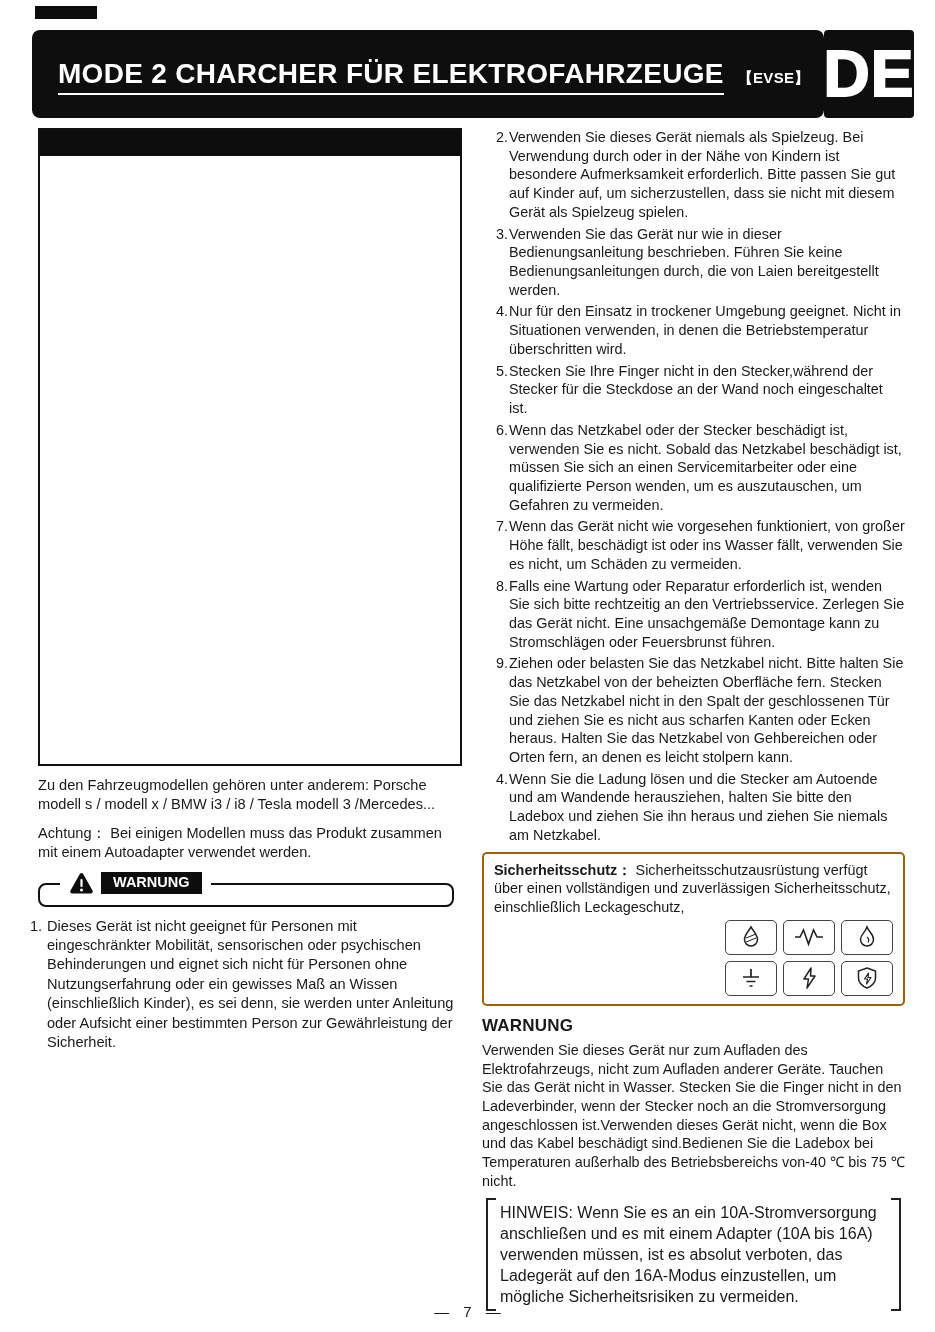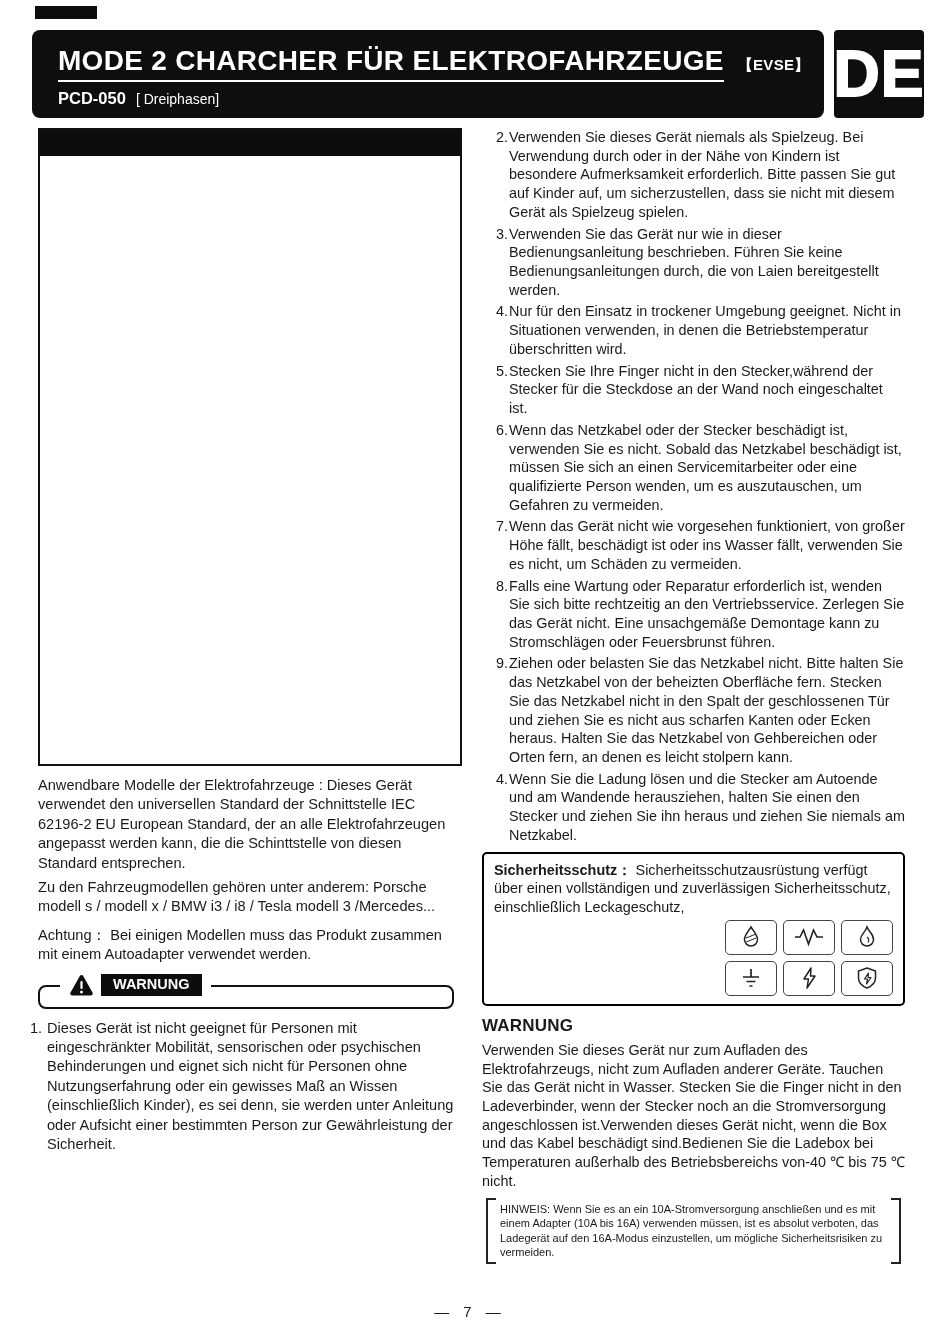--- a/index.html
+++ b/index.html
@@ -5,21 +5,21 @@
   * { box-sizing: border-box; }
   html,body { margin:0; padding:0; background:#e8e8e8; }
   .page {
     position:relative; width:935px; height:1332px; margin:0 auto;
     background:#ffffff; color:#1a1a1a; overflow:hidden;
     font-family:"Liberation Sans", sans-serif;
   }
   .scan-artifact { position:absolute; left:35px; top:6px; width:62px; height:13px; background:#0d0d0d; }
 
   
-  .header-row { display:flex; align-items:stretch; gap:10px; margin:30px 30px 0 32px; height:88px; }
+  .header-row { display:flex; align-items:stretch; margin:30px 30px 0 32px; height:88px; }
   .header-bar {
     flex:1; background:#0e0e0e; color:#fff; border-radius:8px;
     padding:10px 14px 6px 26px; display:flex; flex-direction:column; justify-content:center;
   }
   .title-line { white-space:nowrap; font-size:28px; letter-spacing:0.3px; display:flex; align-items:baseline; }
   .title-main { border-bottom:2px solid #fff; padding-bottom:3px; font-weight:bold; }
   .evse-tag { margin-left:14px; font-size:15px; font-weight:bold; }
   .model-line { margin-top:7px; font-size:15px; display:flex; align-items:baseline; }
   .model-code { font-weight:bold; font-size:16.5px; }
   .model-phase { margin-left:10px; font-size:14px; font-weight:normal; }
@@ -47,33 +47,33 @@
   .warn-chip { background:#0d0d0d; color:#fff; font-weight:bold; font-size:14.5px; padding:1px 12px 2px; }
 
   
   .li { display:flex; margin-bottom:3px; }
   .num { width:26px; flex-shrink:0; text-align:right; }
   .li-text { flex:1; padding-left:1px; }
   .li-first { margin-left:-8px; margin-top:8px; }
   .li-first .num { width:16px; text-align:left; }
 
   
-  .safety-box { border:2px solid #000000; border-radius:5px; padding:7px 10px 6px; margin:7px 0 6px; overflow:hidden; }
+  .safety-box { border:2px solid #a16207; border-radius:5px; padding:7px 10px 6px; margin:7px 0 6px; overflow:hidden; }
   .safety-lead { font-weight:bold; }
   .safety-icons {
     float:right; width:168px; display:grid; grid-template-columns:repeat(3,1fr);
     gap:6px; margin:3px 0 2px 8px;
   }
   .icon-cell { border:1.5px solid #444; border-radius:5px; height:35px; display:flex; align-items:center; justify-content:center; background:#fff; }
   .icon-cell svg { display:block; }
 
   .warn2-title { font-weight:bold; font-size:17px; margin:9px 0 4px 0; letter-spacing:0.2px; }
 
   
-  .hinweis { position:relative; margin:7px 2px 0 2px; padding:4px 16px; font-size:11px; line-height:1.32; }
+  .hinweis { position:relative; margin:7px 2px 0 2px; padding:4px 16px; font-size:16px; line-height:1.32; }
   .hinweis::before {
     content:""; position:absolute; left:2px; top:0; bottom:0; width:8px;
     border:2px solid #222; border-right:none;
   }
   .hinweis::after {
     content:""; position:absolute; right:2px; top:0; bottom:0; width:8px;
     border:2px solid #222; border-left:none;
   }
 
   .footer { position:absolute; bottom:12px; left:0; right:0; text-align:center; font-size:15px; word-spacing:10px; }
@@ -84,36 +84,31 @@
 <div class="page">
 
   <div class="scan-artifact"></div>
 
   <div class="header-row">
     <div class="header-bar">
       <div class="title-line">
         <span class="title-main">MODE 2 CHARCHER FÜR ELEKTROFAHRZEUGE</span>
         <span class="evse-tag">【EVSE】</span>
       </div>
-      <div class="model-line">
-        <span class="model-code">PCD-050</span>
-        <span class="model-phase">[ Dreiphasen]</span>
-      </div>
     </div>
     <div class="de-block">DE</div>
   </div>
 
   <div class="columns">
 
     <div class="col-left">
       <div class="image-box">
         <div class="image-box-header"></div>
       </div>
 
-      <p class="p">Anwendbare Modelle der Elektrofahrzeuge : Dieses Gerät verwendet den universellen Standard der Schnittstelle IEC 62196-2 EU European Standard, der an alle Elektrofahrzeugen angepasst werden kann, die die Schinttstelle von diesen Standard entsprechen.</p>
       <p class="p">Zu den Fahrzeugmodellen gehören unter anderem: Porsche modell s / modell x / BMW i3 / i8 / Tesla modell 3 /Mercedes...</p>
       <p class="p p-gap">Achtung： Bei einigen Modellen muss das Produkt zusammen mit einem Autoadapter verwendet werden.</p>
 
       <div class="warnbox">
         <div class="warnbox-label">
           <svg class="warn-tri" viewBox="0 0 24 22">
             <path d="M12 1 C12.7 1 13.3 1.4 13.7 2 L23 18.5 C23.8 20 22.8 21.5 21.2 21.5 L2.8 21.5 C1.2 21.5 0.2 20 1 18.5 L10.3 2 C10.7 1.4 11.3 1 12 1 Z" fill="#0d0d0d"></path>
             <rect x="10.9" y="7" width="2.2" height="8" rx="1" fill="#fff"></rect>
             <circle cx="12" cy="18" r="1.5" fill="#fff"></circle>
           </svg>
@@ -156,21 +151,21 @@
       <div class="li">
         <span class="num">8.</span>
         <span class="li-text">Falls eine Wartung oder Reparatur erforderlich ist, wenden Sie sich bitte rechtzeitig an den Vertriebsservice. Zerlegen Sie das Gerät nicht. Eine unsachgemäße Demontage kann zu Stromschlägen oder Feuersbrunst führen.</span>
       </div>
       <div class="li">
         <span class="num">9.</span>
         <span class="li-text">Ziehen oder belasten Sie das Netzkabel nicht. Bitte halten Sie das Netzkabel von der beheizten Oberfläche fern. Stecken Sie das Netzkabel nicht in den Spalt der geschlossenen Tür und ziehen Sie es nicht aus scharfen Kanten oder Ecken heraus. Halten Sie das Netzkabel von Gehbereichen oder Orten fern, an denen es leicht stolpern kann.</span>
       </div>
       <div class="li">
         <span class="num">4.</span>
-        <span class="li-text">Wenn Sie die Ladung lösen und die Stecker am Autoende und am Wandende herausziehen, halten Sie einen den Stecker und ziehen Sie ihn heraus und ziehen Sie niemals am Netzkabel.</span>
+        <span class="li-text">Wenn Sie die Ladung lösen und die Stecker am Autoende und am Wandende herausziehen, halten Sie bitte den Ladebox und ziehen Sie ihn heraus und ziehen Sie niemals am Netzkabel.</span>
       </div>
 
       <div class="safety-box">
         <span class="safety-lead">Sicherheitsschutz： </span><span>Sicherheitsschutzausrüstung verfügt über einen vollständigen und zuverlässigen Sicherheitsschutz, einschließlich Leckageschutz,</span>
         <div>
           <span class="safety-icons">
             <span class="icon-cell">
               <svg width="22" height="24" viewBox="0 0 22 24" fill="none" stroke="#222" stroke-width="1.5">
                 <path d="M11 2 C8 7 4.5 10 4.5 14.5 a6.5 6.5 0 0 0 13 0 C17.5 10 14 7 11 2 Z"></path>
                 <path d="M6 13 l10 -4 M6 17 l10 -4" stroke-width="1"></path>

